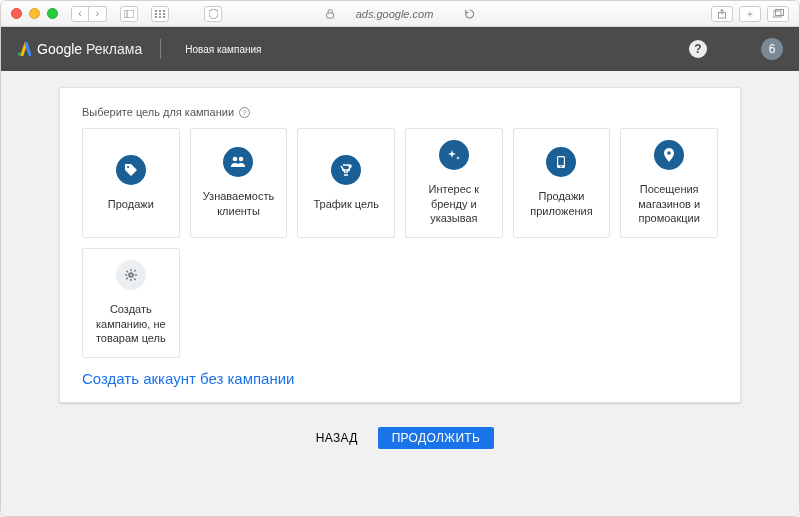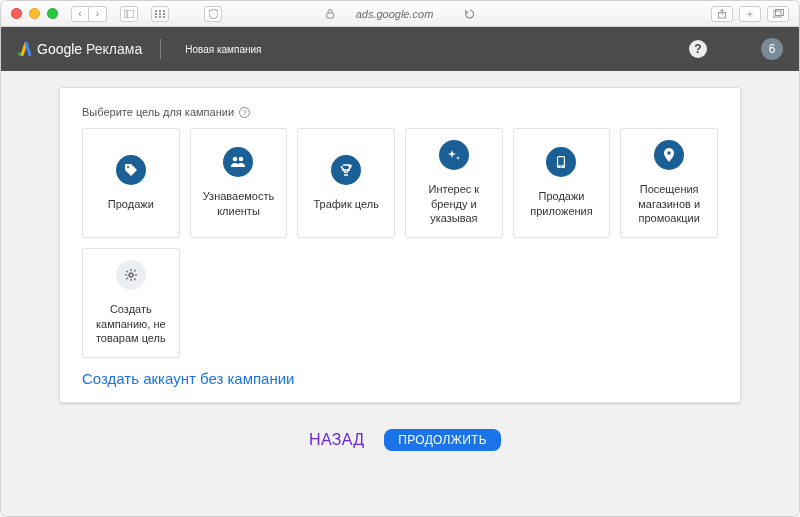--- a/index.html
+++ b/index.html
@@ -44,22 +44,22 @@
   .tile { border:1px solid #e3e3e3; border-radius:2px; height:110px; display:flex; flex-direction:column; align-items:center; justify-content:center; gap:12px; padding:8px; cursor:pointer; }
   .iconcirc { width:30px; height:30px; border-radius:50%; background:#1a5f95; display:flex; align-items:center; justify-content:center; color:#fff; }
   .iconcirc.gray { background:#eceff1; color:#666; }
   .tile .label { font-size:11px; color:#333; text-align:center; line-height:1.35; max-width:135px; }
 
   .linkrow { margin-top:12px; }
   .linkrow a { font-size:15px; color:#1a73e8; text-decoration:none; }
 
   
   .footer { display:flex; gap:10px; align-items:center; padding:14px 58px 10px; }
-  .btn-back { background:transparent; border:none; color:#6d28d9; font-size:16px; font-weight:500; letter-spacing:.3px; padding:8px 10px; cursor:pointer; }
-  .btn-primary { background:#1a73e8; border:none; color:#fff; font-size:12px; font-weight:500; letter-spacing:.3px; padding:4px 14px; border-radius:8px; cursor:pointer; }
+  .btn-back { background:transparent; border:none; color:#000000; font-size:12px; font-weight:500; letter-spacing:.3px; padding:8px 10px; cursor:pointer; }
+  .btn-primary { background:#1a73e8; border:none; color:#fff; font-size:12px; font-weight:500; letter-spacing:.3px; padding:4px 14px; border-radius:2px; cursor:pointer; }
 
   svg { display:block; }
 </style>
 </head>
 <body>
 
 <div class="window">
 
   <div class="titlebar">
     <div class="traffic">

